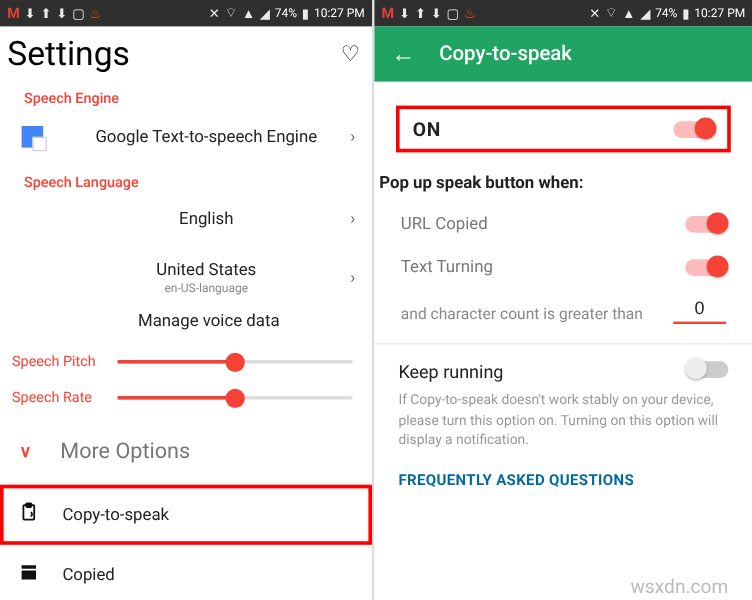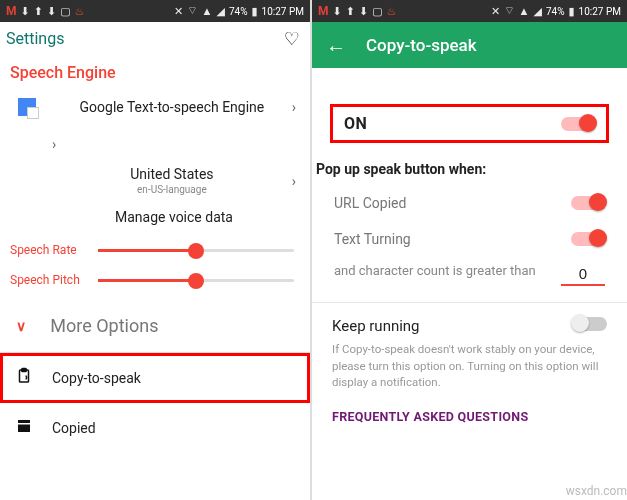--- a/index.html
+++ b/index.html
@@ -27,23 +27,23 @@
     font-size: 10px;
     padding: 0 6px;
     justify-content: space-between;
   }
   .statusbar .sb-left, .statusbar .sb-right { display:flex; align-items:center; gap:4px; }
   .sb-icon { font-size: 11px; opacity: .9; }
   .sb-m { color:#f44336; font-weight:bold; font-size:12px; }
   .sb-fire { color:#ff5722; }
   
   .title-row { display:flex; align-items:center; justify-content:space-between; padding:6px 10px 2px 6px; }
-  .title-row h1 { font-size:16px; font-weight:400; color:#0f766e; }
+  .title-row h1 { font-size:28px; font-weight:400; color:#000000; }
   .heart { font-size:18px; color:#111; }
-  .section-label { color:#f44336; font-size:16px; padding:12px 10px 6px 10px; font-weight:500; }
+  .section-label { color:#f44336; font-size:12px; padding:12px 10px 6px 10px; font-weight:500;margin-left:10px; }
   .row {
     display:flex; align-items:center; padding:10px 14px 10px 18px;
   }
   .row .icon-cell { width:34px; display:flex; align-items:center; }
   .row .label-cell { flex:1;text-align:center; }
   .row .primary { font-size:14px; color:#222; }
   .row .secondary { font-size:10px; color:#888; margin-top:2px; }
   .chev { color:#666; font-size:14px; }
   .tts-icon {
     width:18px; height:18px; background:#4285f4; position:relative;
@@ -79,52 +79,52 @@
   .menu-row .mi-label { font-size:14px; color:#222; }
   .hl-red { outline:3px solid #f00; outline-offset:-3px; }
   
   .appbar {
     height:46px; background:#1fa463; color:#fff; display:flex; align-items:center;
     padding:0 14px; gap:20px;
   }
   .appbar .back { font-size:20px; }
   .appbar .ab-title { font-size:17px; font-weight:500; }
   .on-row {
-    margin:36px 18px 10px 18px; padding:10px 14px; display:flex; align-items:center;
+    margin:20px 18px 10px 18px; padding:10px 14px; display:flex; align-items:center;
     justify-content:space-between;
   }
   .on-text { font-size:16px; font-weight:700; color:#222; letter-spacing:.5px; }
   .switch {
     width:34px; height:14px; border-radius:8px; background:#fbb; position:relative;
   }
   .switch.on::after {
     content:""; position:absolute; right:-2px; top:-3px; width:18px; height:18px;
     border-radius:50%; background:#f44336; box-shadow:0 1px 2px rgba(0,0,0,.3);
   }
   .switch.off { background:#ccc; }
   .switch.off::after {
     content:""; position:absolute; left:-2px; top:-3px; width:18px;height:18px;border-radius:50%;
     background:#eee; box-shadow:0 1px 2px rgba(0,0,0,.3);
   }
   .r-section-title { font-size:14px; font-weight:700; color:#222; padding:8px 4px; }
   .r-row { display:flex; align-items:center; justify-content:space-between; padding:10px 22px; }
   .r-row .r-label { font-size:14px; color:#777; }
-  .char-row { display:flex; align-items:flex-start; justify-content:space-between; padding:6px 22px 14px 22px; gap:10px; }
+  .char-row { display:flex; align-items:flex-end; justify-content:space-between; padding:6px 22px 14px 22px; gap:10px; }
   .char-row .r-label { font-size:13px; color:#888; flex:1; }
   .char-input {
     width:44px; border:none; border-bottom:2px solid #f44336; text-align:center;
     font-size:15px; color:#222; padding:2px 0; outline:none;
   }
   .divider { height:1px; background:#e6e6e6; margin:2px 0; }
   .keep-block { padding:12px 20px 8px 20px; }
   .keep-head { display:flex; align-items:flex-start; justify-content:space-between; }
   .keep-title { font-size:15px; color:#222; }
   .keep-desc { font-size:11.5px; color:#999; margin-top:6px; line-height:1.45; }
-  .faq { color:#701a75; font-weight:700; font-size:12.5px; padding:10px 20px; letter-spacing:.3px; }
-  .watermark { position:absolute; right:0; bottom:2px; font-size:12px; color:#bbb; }
+  .faq { color:#0369a1; font-weight:700; font-size:12.5px; padding:10px 20px; letter-spacing:.3px; }
+  .watermark { position:absolute; right:20px; bottom:2px; font-size:16px; color:#bbb; }
   .copy-icon-svg { width:18px; height:18px; }
   .theme-icon-svg { width:18px; height:18px; }
 </style>
 </head>
 <body>
 
 <div class="container">
 
   <div class="pane pane-left">
     <div class="statusbar">
@@ -156,48 +156,52 @@
     <div class="row">
       <div class="icon-cell">
           <div class="tts-icon"></div>
         </div>
       <div class="label-cell">
           <div class="primary">Google Text-to-speech Engine</div>
         </div>
       <div class="chev">›</div>
     </div>
 
+    <div class="section-label">Speech Language</div>
     <div class="row">
       <div class="icon-cell"></div>
+      <div class="label-cell">
+          <div class="primary">English</div>
+        </div>
       <div class="chev">›</div>
     </div>
-    <div class="row" style="padding-top:4px;padding-bottom:4px;">
+    <div class="row" style="padding-top:4px;padding-bottom:4px;margin-top:12px;">
       <div class="icon-cell"></div>
       <div class="label-cell">
         <div class="primary">United States</div>
         <div class="secondary">en-US-language</div>
       </div>
       <div class="chev">›</div>
     </div>
     <div class="row">
       <div class="icon-cell"></div>
       <div class="label-cell">
           <div class="primary">Manage voice data</div>
         </div>
     </div>
 
     <div class="slider-row">
-      <div class="slider-label">Speech Rate</div>
+      <div class="slider-label">Speech Pitch</div>
       <div class="slider-track">
         <div class="slider-fill"></div>
           <div class="slider-thumb"></div>
       </div>
     </div>
     <div class="slider-row">
-      <div class="slider-label">Speech Pitch</div>
+      <div class="slider-label">Speech Rate</div>
       <div class="slider-track">
         <div class="slider-fill"></div>
           <div class="slider-thumb"></div>
       </div>
     </div>
 
     <div class="more-row">
       <span class="chev-down">∨</span>
       <span class="more-label">More Options</span>
     </div>

